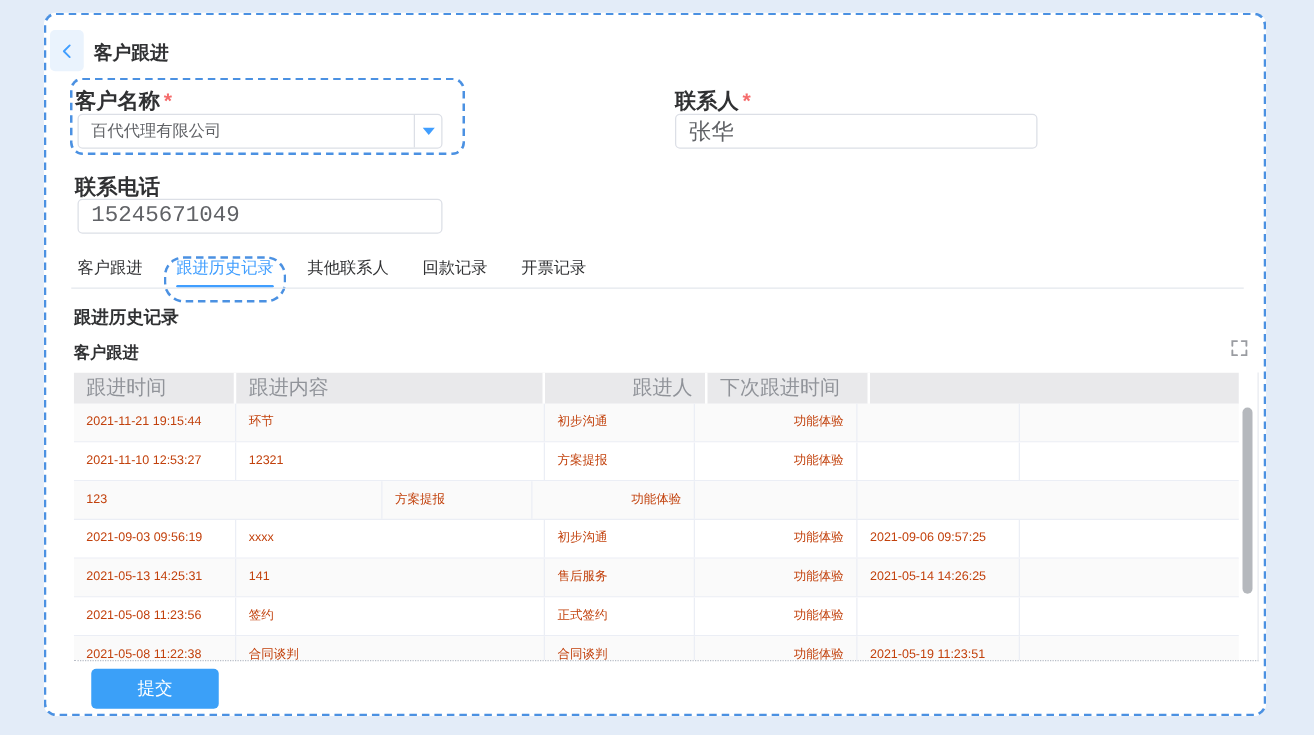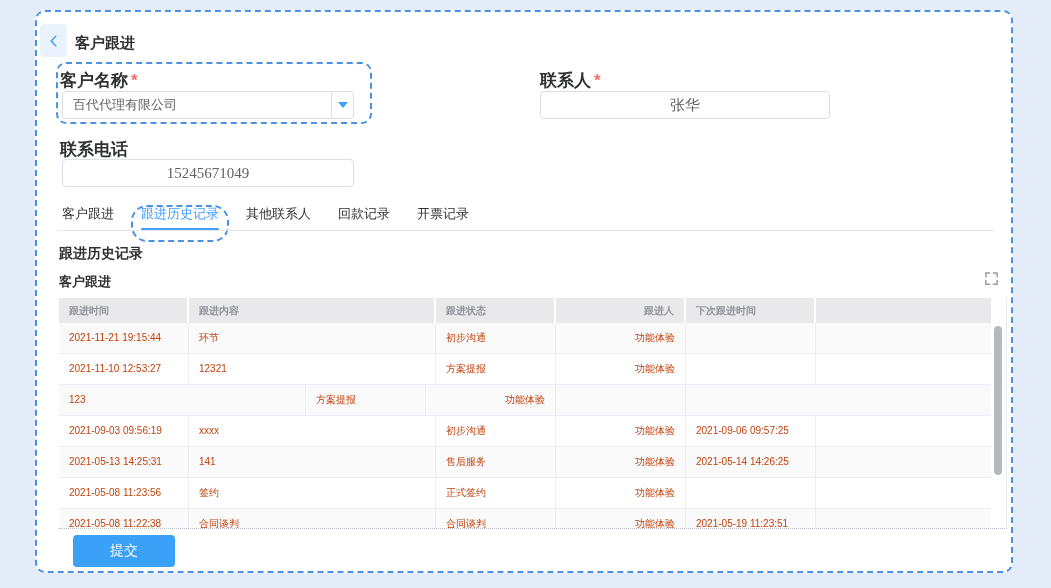--- a/index.html
+++ b/index.html
@@ -23,23 +23,22 @@
     border-radius:4px; display:flex; align-items:center; justify-content:center;
     cursor:pointer;
   }
   .page-title { left:38px; top:21px; font-size:15px; font-weight:bold; line-height:20px; }
 
   
   .lbl { font-size:17px; font-weight:bold; color:#303133; line-height:18px; white-space:nowrap; }
   .req { color:#f56c6c; margin-left:3px; font-weight:bold; }
   .txt-input {
     height:28px; border:1px solid #dcdfe6; border-radius:4px; background:#fff;
-    font-size:15px; color:#606266; padding:0 10px; outline:none; width:100%;
-    font-family:Liberation Serif, serif;
-    text-align:center;
+    font-size:18px; color:#606266; padding:0 10px; outline:none; width:100%;
+    font-family:Liberation Mono, monospace;
   }
   .field-highlight {
     left:19px; top:50px; width:316px; height:62px;
     border:2px dashed #4b91e2; border-radius:10px; pointer-events:none;
   }
   .select-box {
     left:25px; top:79px; width:292px; height:28px; border:1px solid #dcdfe6;
     border-radius:4px; background:#fff; display:flex; align-items:center; cursor:pointer;justify-content:center;
   }
   .select-text { flex:1; font-size:13px; color:#606266; padding:0 10px; line-height:26px; }
@@ -67,22 +66,22 @@
   .expand-icon { left:947px; top:259px; width:15px; height:15px; cursor:pointer; }
 
   
   .table-wrap {
     left:22px; top:286px; width:948px; height:231px; overflow:hidden;
     border-bottom:1px dotted #b9bec7; border-right:1px solid #e7eaef;
   }
   .tbl { width:932px; }
   .thead { display:flex; height:25px; background:#e9e9eb; }
   .th {
-    font-size:10px; color:#909399; line-height:25px; padding:0 10px;
-    border-right:2px solid #ffffff; overflow:hidden; white-space:nowrap;font-weight:bold;
+    font-size:16px; color:#909399; line-height:25px; padding:0 10px;
+    border-right:2px solid #ffffff; overflow:hidden; white-space:nowrap;
   }
   .th:last-child { border-right:none; }
   .trow { display:flex; height:31px; background:#ffffff; border-bottom:1px solid #ebeef5; }
   .trow:nth-child(odd) { background:#fafafa; }
   .td {
     font-size:10px; color:#c2410c; line-height:30px; padding:0 10px;
     border-right:1px solid #ebeef5; overflow:hidden; white-space:nowrap;
   }
   .td:last-child { border-right:none; }
   .c1{width:130px;} .c2{width:247px;} .c3{width:120px;} .c4{width:130px;text-align:right;} .c5{width:130px;} .c6{width:175px;}
@@ -160,21 +159,20 @@
         <path d="M21 15 V21 H15"></path>
         <path d="M9 21 H3 V15"></path>
     </svg>
   </div>
 
   <div class="abs table-wrap">
     <div class="tbl">
       <div class="thead">
         <div class="th c1">跟进时间</div>
         <div class="th c2">跟进内容</div>
-        <div class="th c3">跟进状态</div>
         <div class="th c4">跟进人</div>
         <div class="th c5">下次跟进时间</div>
         <div class="th c6"></div>
       </div>
       <div class="tbody">
 
           <div class="trow">
             <div class="td c1">2021-11-21 19:15:44</div>
             <div class="td c2">环节</div>
             <div class="td c3">初步沟通</div>

